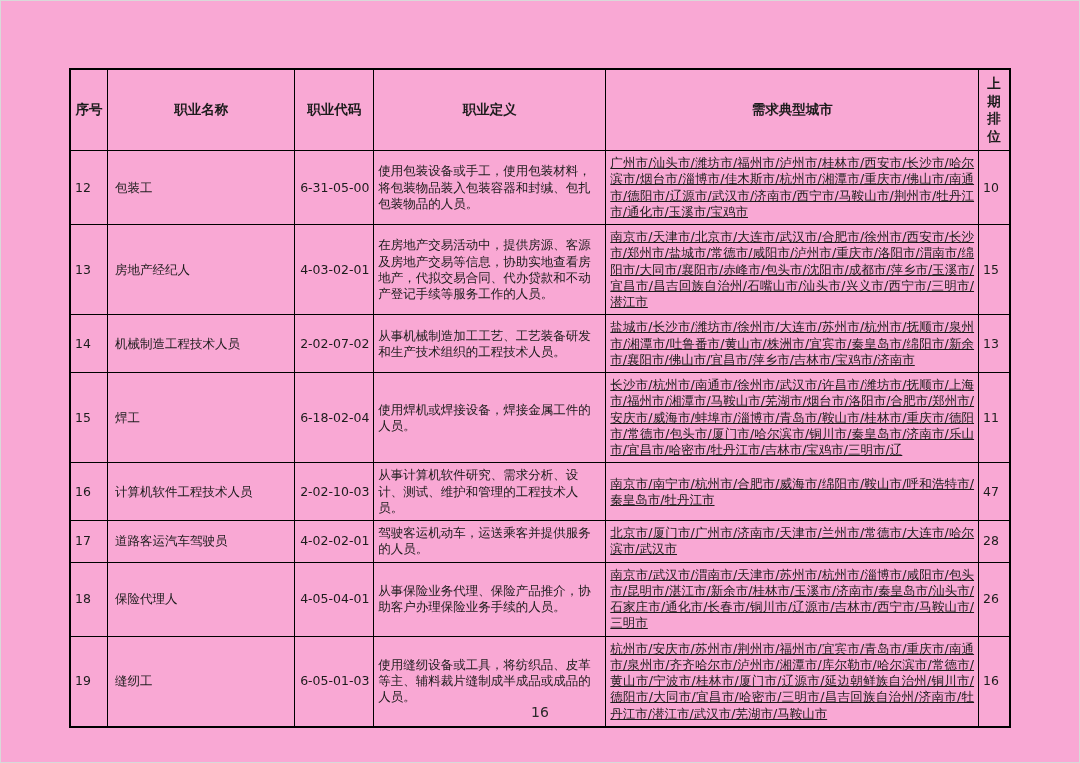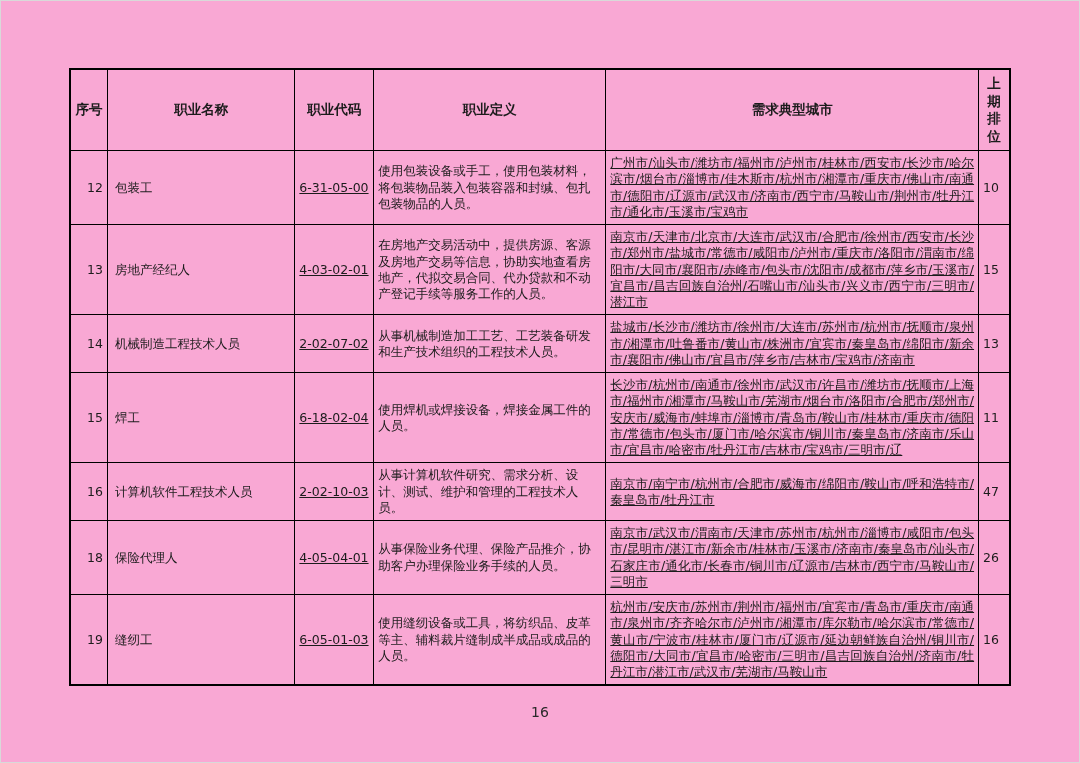--- a/index.html
+++ b/index.html
@@ -31,23 +31,23 @@
   tbody td{
     font-size:12.5px;line-height:1.3;
     padding:4px 4px;vertical-align:middle;
   }
   .c-idx{width:37px;}
   .c-name{width:185px;margin-top:16px;}
   .c-code{width:78px;}
   .c-def{width:229px;}
   .c-cities{width:368px;margin-left:44px;}
   .c-rank{width:31px;}
-  td.c-idx{text-align:right;}
+  td.c-idx{text-align:left;}
   td.c-name{text-align:left;padding-left:7px;}
-  td.c-code{text-align:left;text-decoration:underline;}
+  td.c-code{text-align:right;}
   td.c-def{text-align:left;}
   td.c-cities{text-align:justify;text-justify:inter-character;word-break:break-all;text-decoration:underline;}
   td.c-rank{text-align:left;}
   .page-number{
     position:absolute;left:0;right:0;top:703px;
     text-align:center;font-size:14px;color:#2a2a2a;
   }
 </style>
 </head>
 <body>
@@ -107,20 +107,28 @@
         </tr>
         <tr>
           <td class="c-idx">16</td>
           <td class="c-name">计算机软件工程技术人员</td>
           <td class="c-code">2-02-10-03</td>
           <td class="c-def">从事计算机软件研究、需求分析、设计、测试、维护和管理的工程技术人员。</td>
           <td class="c-cities">南京市/南宁市/杭州市/合肥市/威海市/绵阳市/鞍山市/呼和浩特市/秦皇岛市/牡丹江市</td>
           <td class="c-rank">47</td>
         </tr>
         <tr>
+          <td class="c-idx">17</td>
+          <td class="c-name">道路客运汽车驾驶员</td>
+          <td class="c-code">4-02-02-01</td>
+          <td class="c-def">驾驶客运机动车，运送乘客并提供服务的人员。</td>
+          <td class="c-cities">北京市/厦门市/广州市/济南市/天津市/兰州市/常德市/大连市/哈尔滨市/武汉市</td>
+          <td class="c-rank">28</td>
+        </tr>
+        <tr>
           <td class="c-idx">18</td>
           <td class="c-name">保险代理人</td>
           <td class="c-code">4-05-04-01</td>
           <td class="c-def">从事保险业务代理、保险产品推介，协助客户办理保险业务手续的人员。</td>
           <td class="c-cities">南京市/武汉市/渭南市/天津市/苏州市/杭州市/淄博市/咸阳市/包头市/昆明市/湛江市/新余市/桂林市/玉溪市/济南市/秦皇岛市/汕头市/石家庄市/通化市/长春市/铜川市/辽源市/吉林市/西宁市/马鞍山市/三明市</td>
           <td class="c-rank">26</td>
         </tr>
         <tr>
           <td class="c-idx">19</td>
           <td class="c-name">缝纫工</td>

